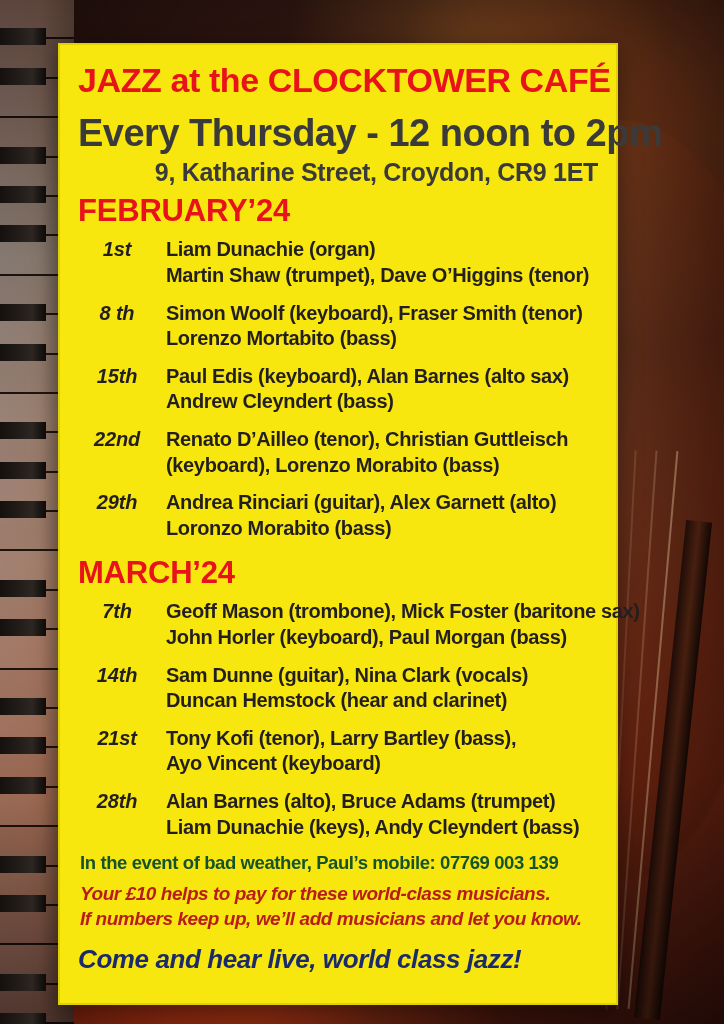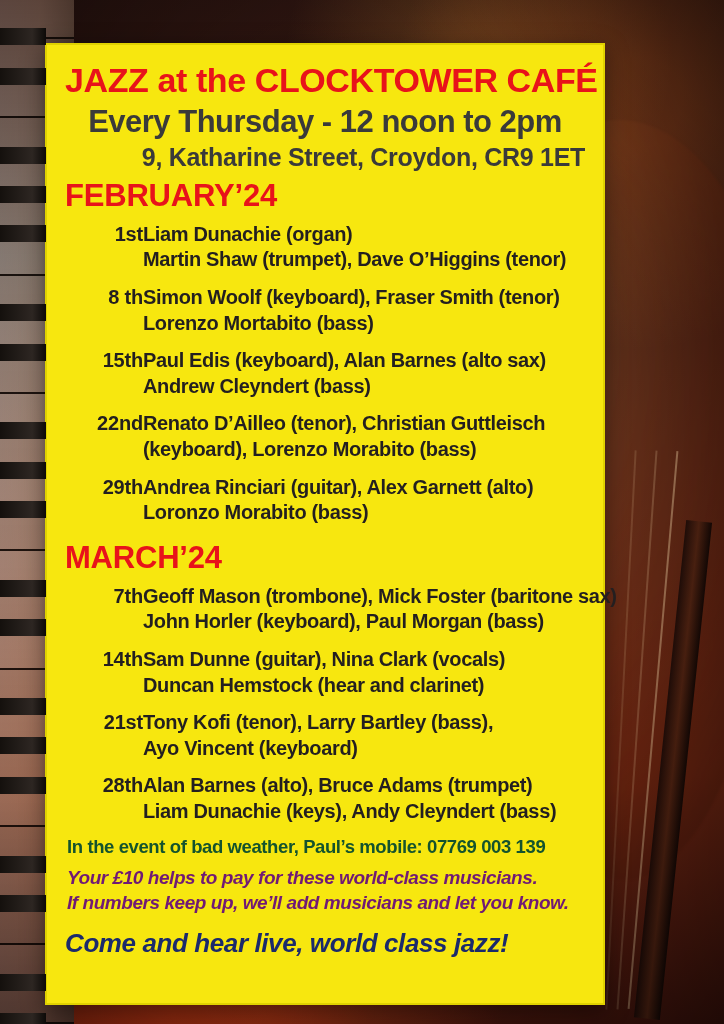--- a/index.html
+++ b/index.html
@@ -103,21 +103,21 @@
   }
   .vignette {
     position: absolute; inset: 0;
     background: radial-gradient(ellipse at 50% 45%, rgba(0,0,0,0) 45%, rgba(0,0,0,0.55) 100%);
     pointer-events: none;
   }
 
   
   #panel {
     position: absolute;
-    left: 45px;
+    left: 58px;
     top: 43px;
     width: 560px;
     height: 962px;
     background: #f7e70f;
     border: 2px solid #e0d200;
     box-sizing: border-box;
     padding: 14px 18px 10px 18px;
     box-shadow: 0 6px 22px rgba(0,0,0,0.45);
   }
   .title {
@@ -126,25 +126,25 @@
     font-size: 34px;
     text-align: center;
     letter-spacing: -0.4px;
     line-height: 1.05;
     margin: 4px 0 4px 0;
     white-space: nowrap;
   }
   .subtitle {
     color: #3a3a3a;
     font-weight: bold;
-    font-size: 31px;
+    font-size: 38px;
     text-align: center;
     letter-spacing: -0.5px;
     line-height: 1.1;
-    margin: 6px 0 4px 0;
+    margin: 14px 0 4px 0;
     white-space: nowrap;
   }
   .address {
     color: #3a3a3a;
     font-weight: bold;
     font-size: 25px;
     text-align: right;
     letter-spacing: -0.3px;
     margin: 2px 0 6px 0;
     white-space: nowrap;
@@ -159,45 +159,47 @@
   .month.second { margin-top: 14px; }
 
   .gig {
     display: flex;
     align-items: flex-start;
     margin: 0 0 12px 0;
     color: #231f20;
   }
   .gig-date {
     flex: 0 0 78px;
-    text-align: right;
+    text-align: center;
+    padding-right: 10px;
     font-weight: bold;
     font-size: 20px;
     line-height: 1.28;
     letter-spacing: -0.2px;
+    font-style: italic;
   }
   .gig-lines {
     flex: 1 1 auto;
     font-weight: bold;
     font-size: 20px;
     line-height: 1.28;
     letter-spacing: -0.35px;
   }
   .gig-lines div { white-space: nowrap; }
 
   .weather {
     color: #14532d;
     font-weight: bold;
     font-size: 18.5px;
     letter-spacing: -0.4px;
     margin: 10px 0 8px 2px;
     white-space: nowrap;
   }
   .note {
-    color: #701a75;
+    color: #b91c1c;
     font-weight: bold;
     font-style: italic;
     font-size: 19px;
     letter-spacing: -0.45px;
     line-height: 1.3;
     margin-left: 2px;
   }
   .note div { white-space: nowrap; }
   .closing {
     color: #1b2a6b;

